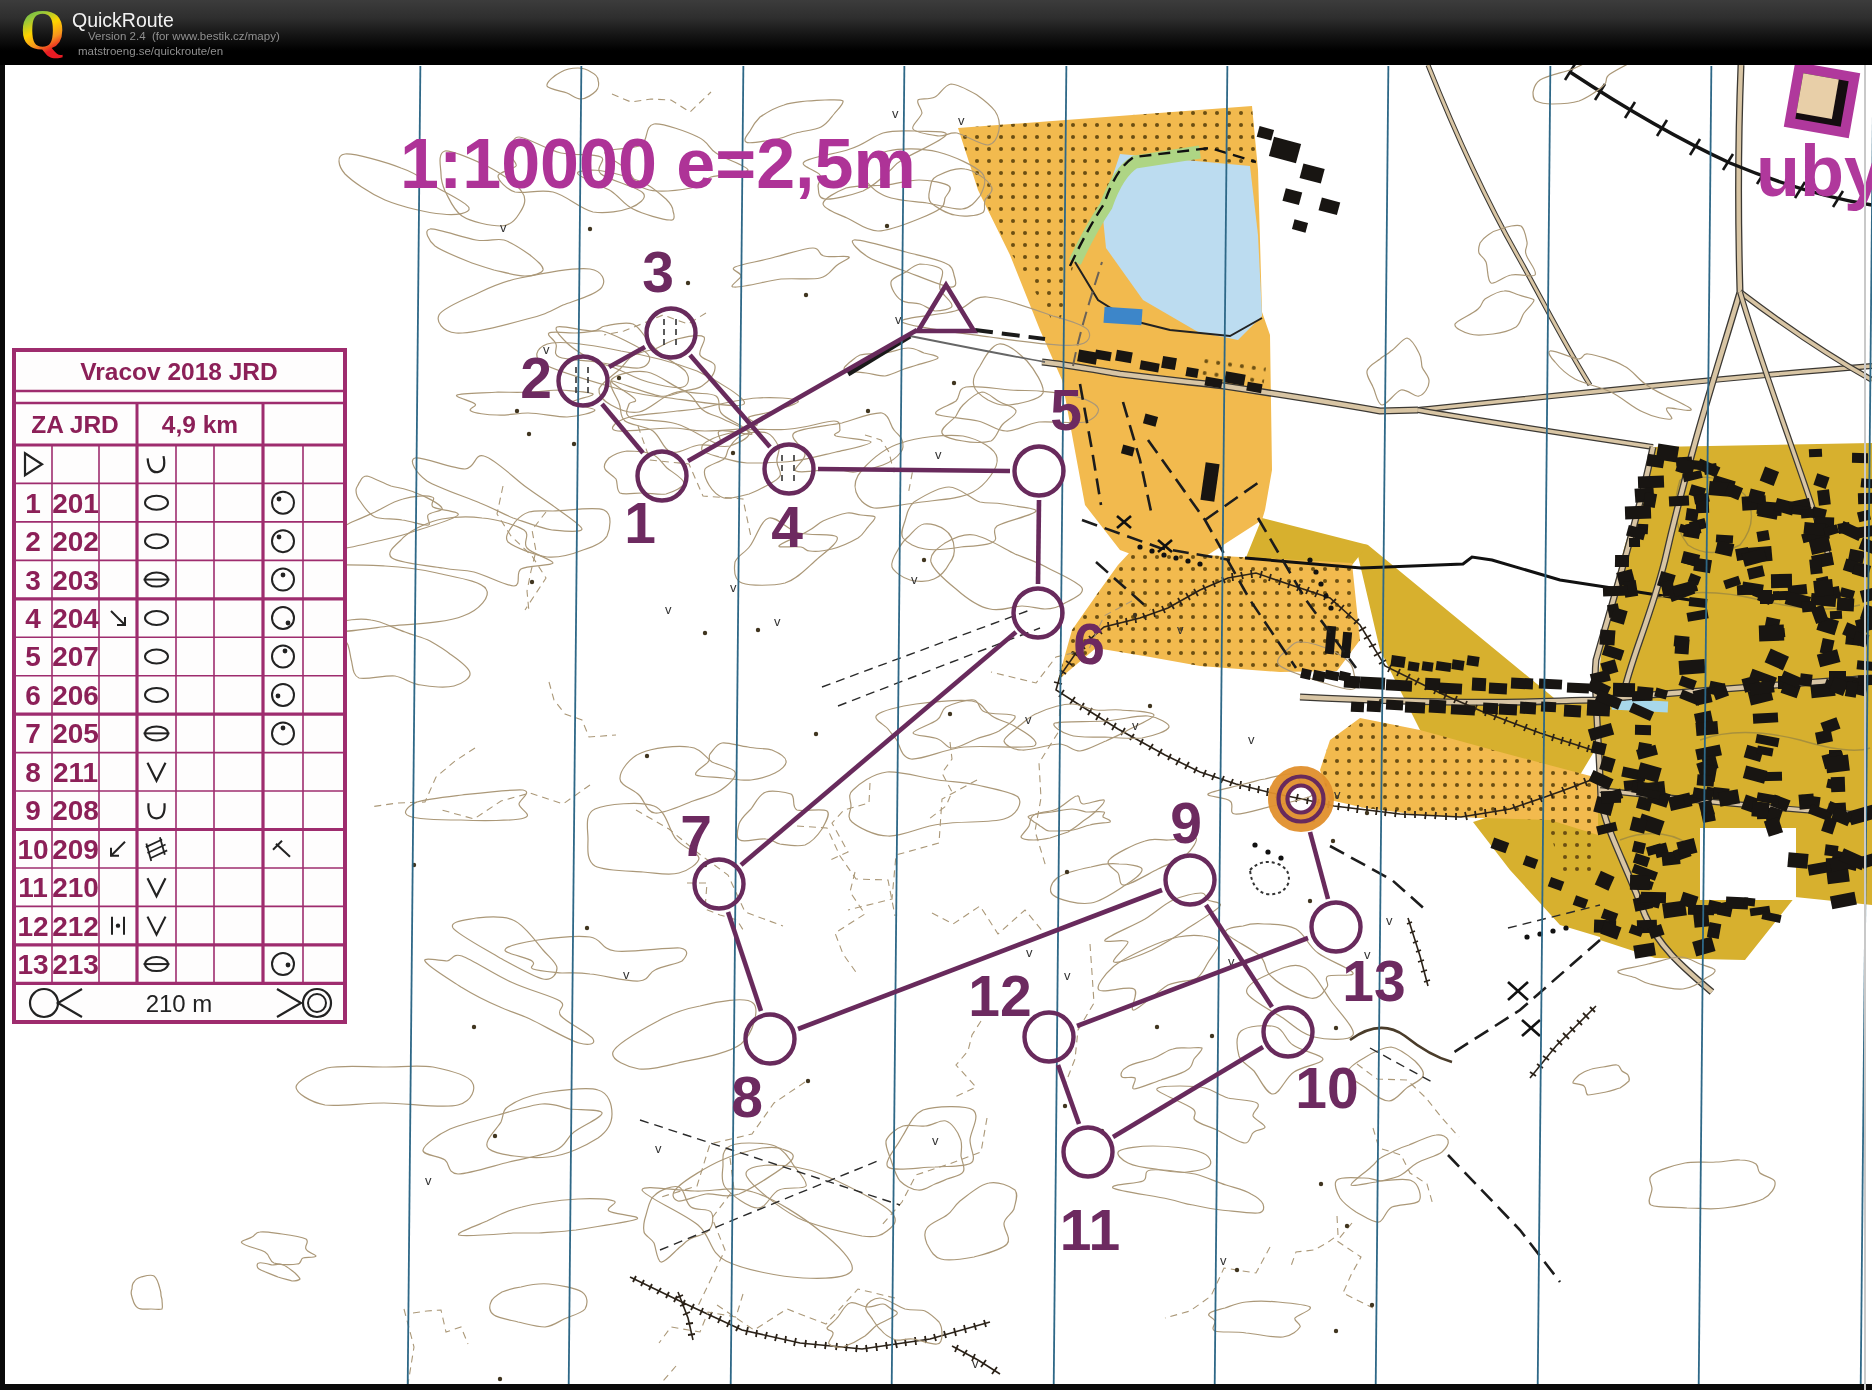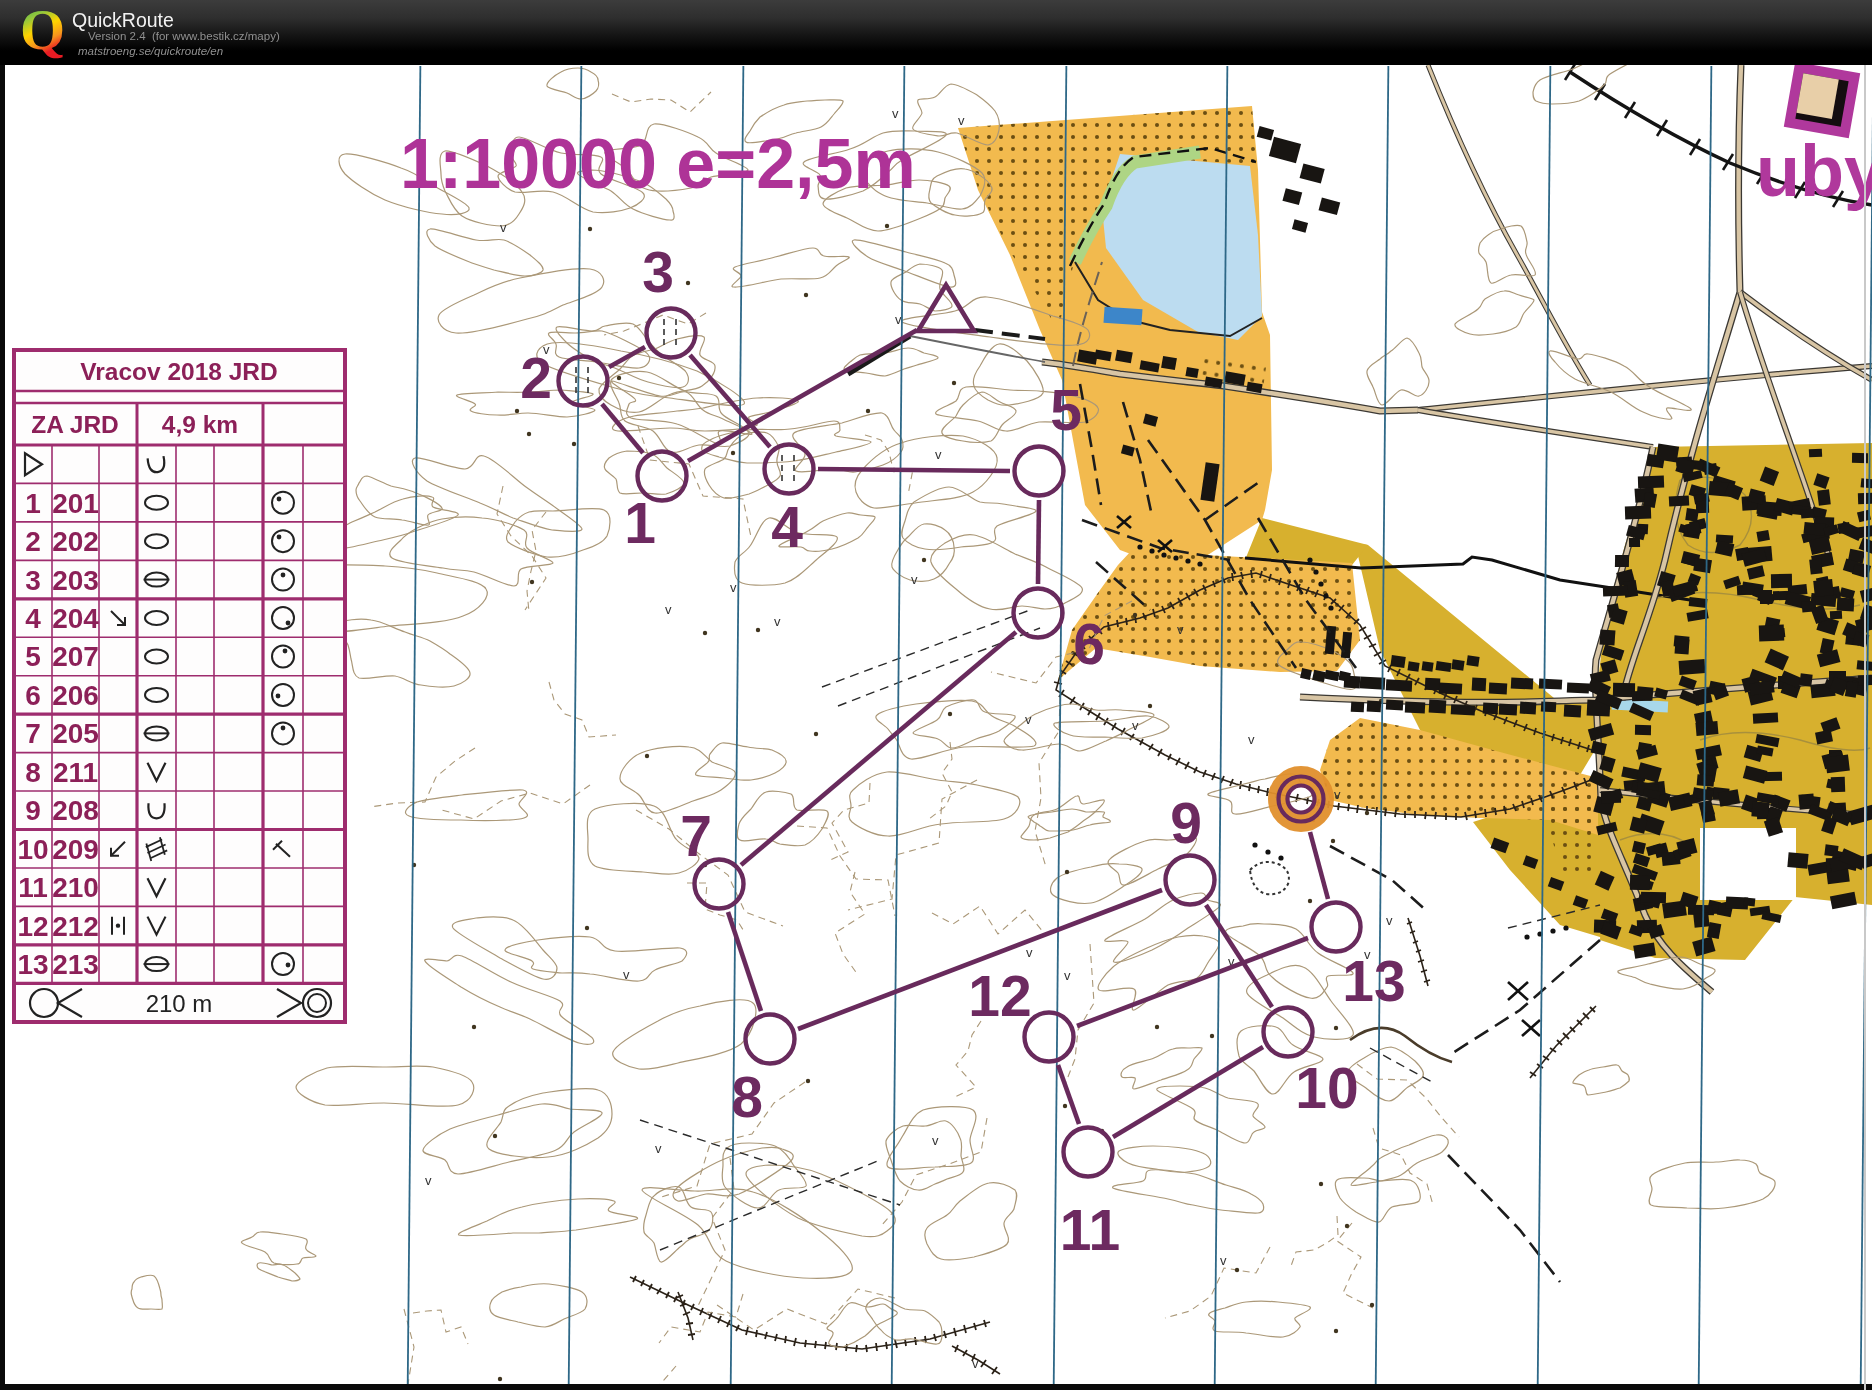--- a/index.html
+++ b/index.html
@@ -1,20 +1,20 @@
 <!DOCTYPE html>
 <html><head>
 <meta charset="utf-8">
 <style>
   html,body{margin:0;padding:0;width:1872px;height:1390px;overflow:hidden;background:#fff;}
   #hdr{position:absolute;left:0;top:0;width:1872px;height:65px;
        background:linear-gradient(180deg,#3c3c3c 0%,#2e2e2e 28%,#141414 55%,#000 78%);}
   .t1{position:absolute;left:72px;top:9px;font-family:"Liberation Sans",sans-serif;font-size:19.5px;color:#f2f2f2;}
   .t2{position:absolute;left:88px;top:30px;font-family:"Liberation Sans",sans-serif;font-size:11.5px;color:#909090;}
-  .t3{position:absolute;left:78px;top:45px;font-family:"Liberation Sans",sans-serif;font-size:11.5px;color:#909090;font-style:italic;}
+  .t3{position:absolute;left:78px;top:45px;font-family:"Liberation Sans",sans-serif;font-size:11.5px;color:#909090;}
   #map{position:absolute;left:0;top:65px;}
 </style>
 </head>
 <body>
 
 <div id="hdr">
 
 <svg width="70" height="65" style="position:absolute;left:10px;top:0">
 <defs>
         <linearGradient id="qg" x1="0" y1="0" x2="0.35" y2="1">

